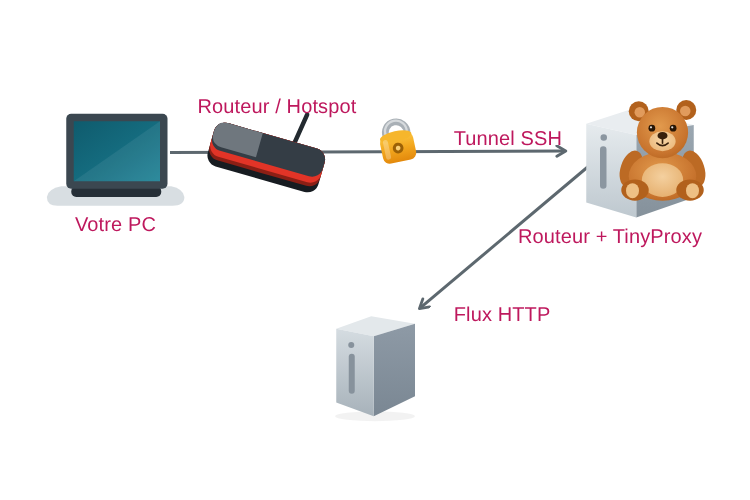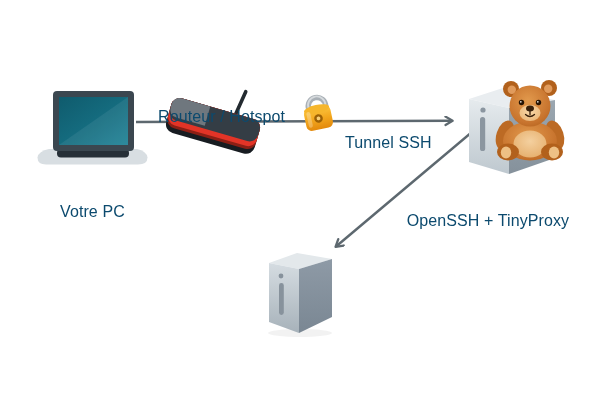--- a/index.html
+++ b/index.html
@@ -2,22 +2,22 @@
 <html><head>
 <meta charset="utf-8">
 <style>
   html,body { margin:0; padding:0; background:#ffffff; }
   .canvas {
     position:relative; width:600px; height:400px; background:#ffffff;
     font-family:"Liberation Sans", sans-serif; overflow:hidden;
   }
   .canvas svg { position:absolute; left:0; top:0; }
   .lbl {
-    position:absolute; font-size:16px; line-height:20px; color:#0c4a6e;
-    white-space:nowrap; letter-spacing:0.1px;margin-top:31px;
+    position:absolute; font-size:16px; line-height:20px; color:#be185d;
+    white-space:nowrap; letter-spacing:0.1px;
   }
   .lbl-center { text-align:center; white-space:normal; }
   .lbl-center div { line-height:21px; white-space:nowrap; }
 </style>
 </head>
 <body>
 
 <div class="canvas">
 
   <svg width="600" height="400" viewBox="0 0 600 400">
@@ -136,23 +136,24 @@
       <polygon points="269,263 297,253 332,259 299,269" fill="#e3e8eb"></polygon>
       <polygon points="299,269 332,259 332,317 299,333" fill="url(#gradSideG)"></polygon>
       <polygon points="269,263 299,269 299,333 269,322" fill="url(#gradFrontG)"></polygon>
       <circle cx="281" cy="276" r="2.4" fill="#87929c"></circle>
       <rect x="279" y="283" width="4.8" height="32" rx="2.4" fill="#87929c"></rect>
     </g>
   </svg>
 
   <div class="lbl" style="left:158px; top:76px;">Routeur / Hotspot</div>
 
-  <div class="lbl" style="left:345px; top:102px;">Tunnel SSH</div>
+  <div class="lbl" style="left:363px; top:102px;">Tunnel SSH</div>
 
   <div class="lbl" style="left:60px; top:171px;">Votre PC</div>
 
   <div class="lbl lbl-center" style="left:398px; top:179px; width:180px;">
-    <div>OpenSSH + TinyProxy</div>
+    <div>Routeur + TinyProxy</div>
   </div>
 
+  <div class="lbl" style="left:363px; top:243px;">Flux HTTP</div>
 
 
 </div>
 
 </body></html>

